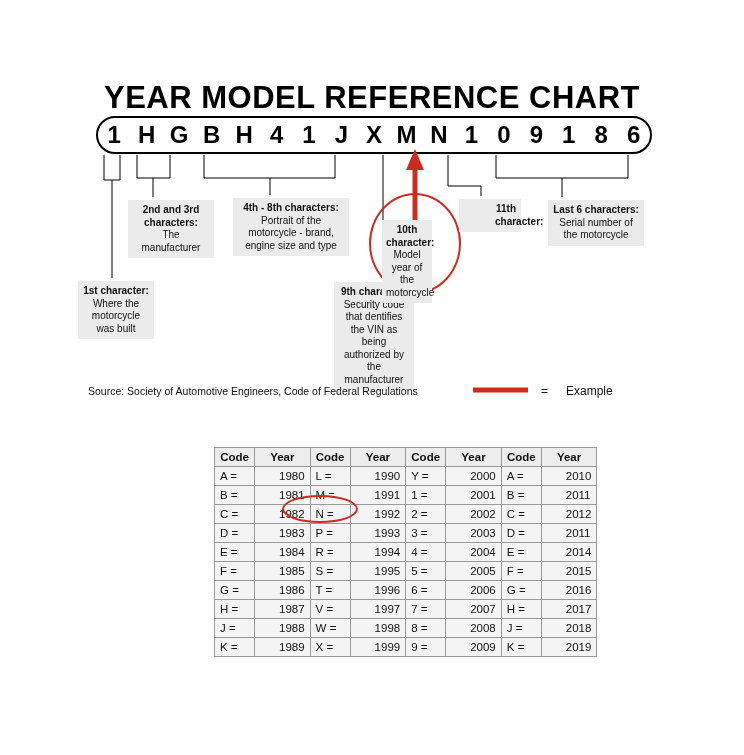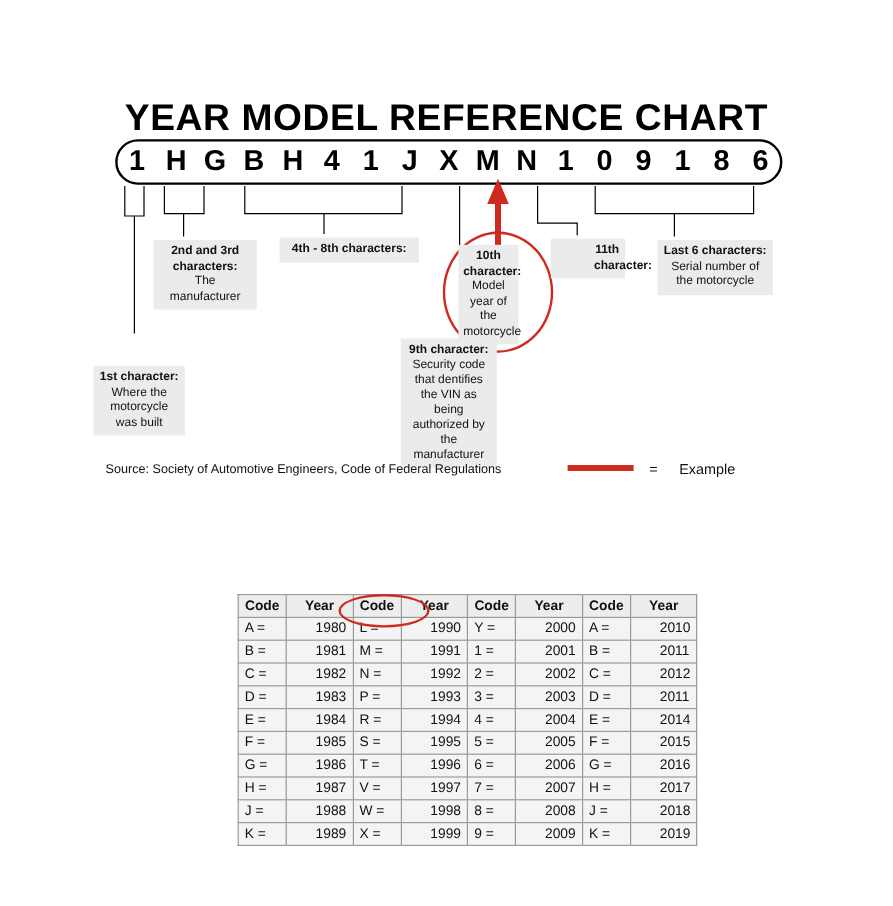--- a/index.html
+++ b/index.html
@@ -68,25 +68,25 @@
     background: #ebebeb;
     color: #111;
     font-size: 10px;
     line-height: 12.5px;
     text-align: center;
     padding: 4px 4px;
     box-sizing: border-box;
   }
   .callout b { font-weight: bold; }
 
-  #callout-1st   { left: 78px;  top: 281px; width: 76px; margin-top: 24px; }
+  #callout-1st   { left: 78px;  top: 281px; width: 76px; }
   #callout-2nd3rd{ left: 128px; top: 200px; width: 86px; }
   #callout-4th8th{ left: 233px; top: 198px; width: 116px; }
   #callout-9th   { left: 334px; top: 282px; width: 80px; }
-  #callout-10th  { left: 382px; top: 204px; width: 50px; }
+  #callout-10th  { left: 382px; top: 220px; width: 50px; }
   #callout-11th  { left: 459px; top: 199px; width: 62px; padding-left: 36px; }
   #callout-last6 { left: 548px; top: 200px; width: 96px; }
 
   
   #red-ellipse {
     position: absolute;
     left: 369px;
     top: 193px;
     width: 92px;
     height: 101px;
@@ -114,26 +114,25 @@
     position: absolute;
     left: 566px;
     top: 384px;
     font-size: 12px;
     color: #111;
   }
 
   
   #year-table {
     position: absolute;
-    left: 198px;
+    left: 214px;
     top: 447px;
     border-collapse: collapse;
     font-size: 11.5px;
     color: #111;
-    margin-top: 48px;
   }
   #year-table th, #year-table td {
     border: 1px solid #9a9a9a;
     padding: 3px 5px;
     height: 19px;
     box-sizing: border-box;
     background: #f4f4f4;
     white-space: nowrap;
   }
   #year-table th {
@@ -217,20 +216,21 @@
   <span>Where the motorcycle was built</span>
 </div>
 
 <div class="callout" id="callout-2nd3rd">
   <b>2nd and 3rd characters:</b><br>
   <span>The manufacturer</span>
 </div>
 
 <div class="callout" id="callout-4th8th">
   <b>4th - 8th characters:</b><br>
+  <span>Portrait of the motorcycle - brand, engine size and type</span>
 </div>
 
 <div class="callout" id="callout-9th">
   <b>9th character:</b><br>
   <span>Security code that dentifies the VIN as being authorized by the manufacturer</span>
 </div>
 
 <div class="callout" id="callout-10th">
   <b>10th character:</b><br>
   <span>Model year of the motorcycle</span>

